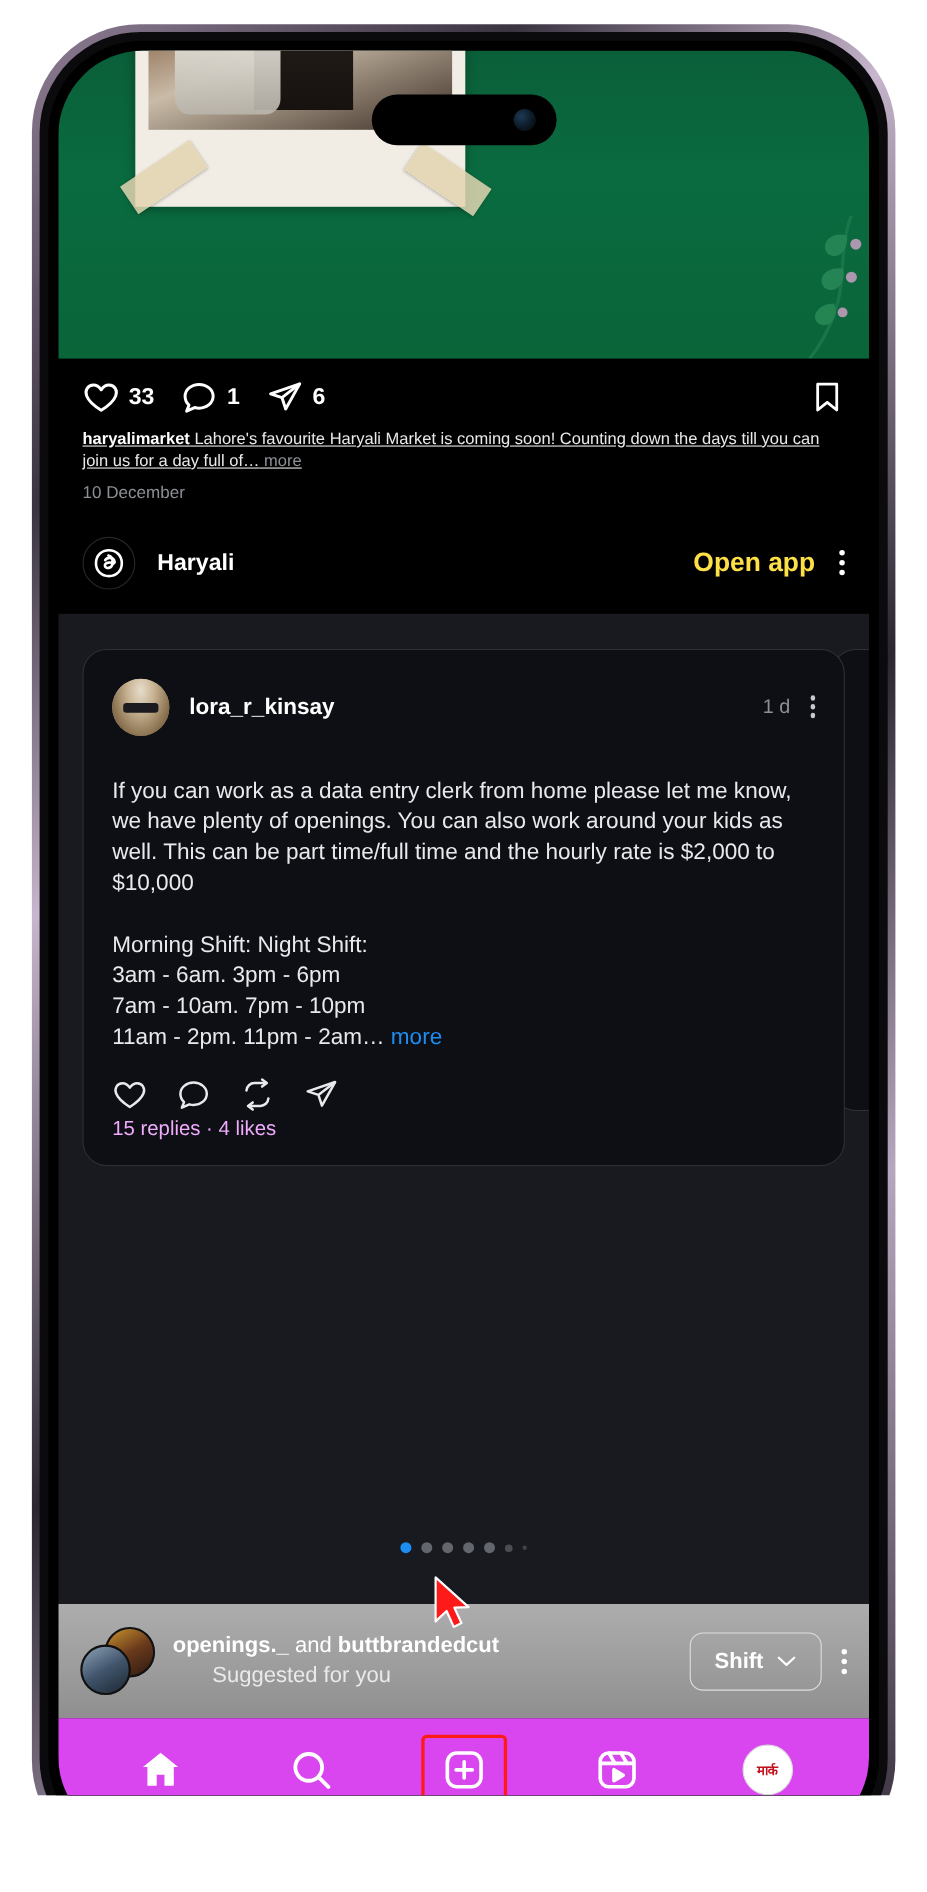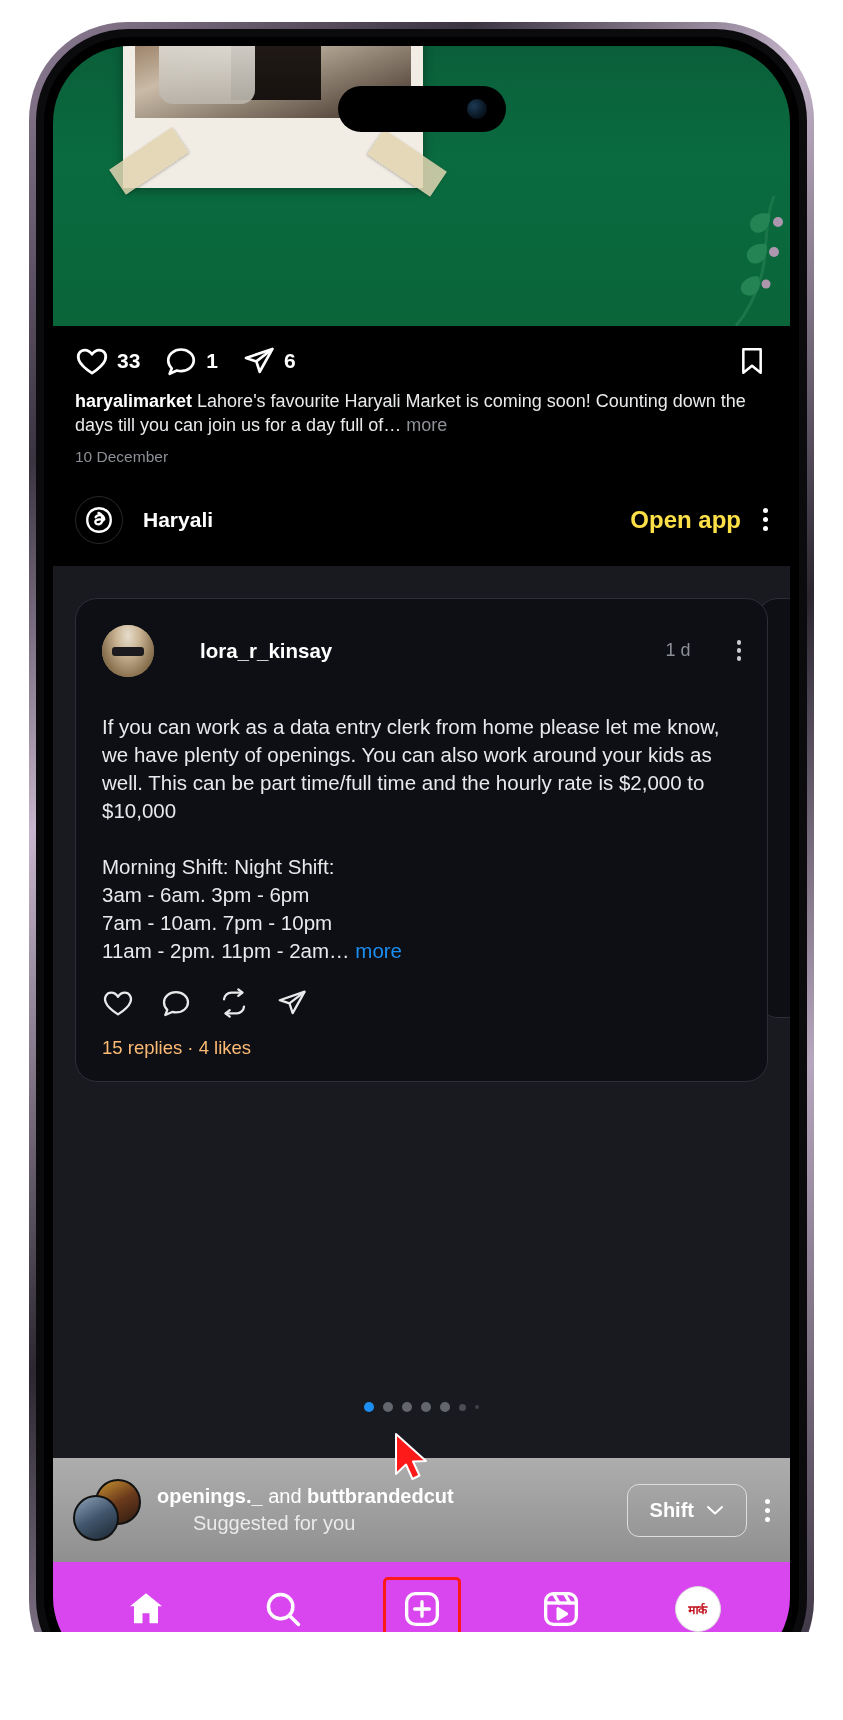--- a/index.html
+++ b/index.html
@@ -59,21 +59,21 @@
   .island .cam{ position:absolute; right:19px; top:50%; transform:translateY(-50%);
      width:20px; height:20px; border-radius:50%;
      background:radial-gradient(circle at 35% 35%, #1d3a55 0%, #0a1622 60%, #05080c 100%); }
 
   
   .actions{ display:flex; align-items:center; padding:18px 22px 6px 22px; color:#fff; }
   .act{ display:flex; align-items:center; margin-right:24px; }
   .act .num{ font-size:21px; font-weight:700; margin-left:8px; color:#fff; }
   .spacer{ flex:1; }
 
-  .caption{ padding:6px 22px 0 22px; color:#e9eaec; font-size:18px; line-height:1.32; }
+  .caption{ padding:6px 22px 0 22px; color:#e9eaec; font-size:15px; line-height:1.32;text-decoration:underline; }
   .caption .user{ font-weight:700; color:#fff; }
   .caption .more{ color:#8e9298; }
   .date{ padding:10px 22px 0 22px; color:#8c9096; font-size:15.5px; }
 
   
   .threads-bar{ display:flex; align-items:center; padding:30px 22px 22px 22px; }
   .threads-logo{ width:48px; height:48px; border-radius:50%; background:#000;
       border:1px solid #26282c; display:flex; align-items:center; justify-content:center; }
   .threads-name{ color:#fff; font-weight:700; font-size:21px; margin-left:20px; }
   .open-app{ color:#fde047; font-weight:700; font-size:24px; margin-left:auto; }
@@ -81,35 +81,35 @@
   .kebab i{ width:5px; height:5px; border-radius:50%; background:#fff; display:block; }
 
   
   .carousel-wrap{ position:relative; background:#191a20; padding:32px 0 0 0; flex:1; }
   .thread-card{
      position:relative; margin:0 22px; background:#0d0f14; border:1px solid #2d2f36;
      border-radius:22px; padding:26px 26px 22px 26px;
   }
   .peek-right{ position:absolute; right:-6px; top:32px; width:40px; height:420px;
      background:#0d0f14; border:1px solid #2d2f36; border-right:none; border-radius:22px 0 0 22px; }
-  .tc-head{ display:flex; align-items:center;gap:28px; }
+  .tc-head{ display:flex; align-items:center; }
   .tc-avatar{ width:52px; height:52px; border-radius:50%; overflow:hidden;
      background:linear-gradient(150deg,#cbb08a,#8c6f4e); position:relative; }
   .tc-avatar .hair{ position:absolute; inset:0;
      background:radial-gradient(ellipse at 50% 20%, #e6dccb 0%, #c9b494 32%, #8d7553 70%, #5a4833 100%); }
   .tc-avatar .glasses{ position:absolute; left:10px; top:22px; width:32px; height:9px;
      background:#1b1b1f; border-radius:3px; }
   .tc-user{ color:#fff; font-weight:700; font-size:20.5px; margin-left:18px; }
   .tc-time{ color:#8c9096; font-size:18px; margin-left:auto; }
   .tc-kebab{ margin-left:18px; display:flex; flex-direction:column; gap:3.5px; align-items:center; }
   .tc-kebab i{ width:4.5px; height:4.5px; border-radius:50%; background:#c7cace; display:block; }
   .tc-body{ color:#e8e9eb; font-size:20.5px; line-height:1.37; margin-top:36px; white-space:pre-wrap; }
   .tc-body .more{ color:#1c8ef2; }
   .tc-actions{ display:flex; align-items:center; gap:26px; margin-top:22px; }
-  .tc-meta{ color:#fdba74; font-size:18.5px; margin-top:18px; }
+  .tc-meta{ color:#f0abfc; font-size:18.5px; margin-top:4px; }
 
   .dots{ position:absolute; left:0; right:0; bottom:46px; display:flex; justify-content:center;
      align-items:center; gap:9px; }
   .dot{ width:10px; height:10px; border-radius:50%; background:#63666d; }
   .dot.active{ background:#1c8ef2; }
   .dot.sm{ width:7px; height:7px; background:#4a4d54; }
   .dot.xs{ width:4px; height:4px; background:#3e4147; }
 
   
   .suggested{ display:flex; align-items:center; height:104px; padding:0 20px;

